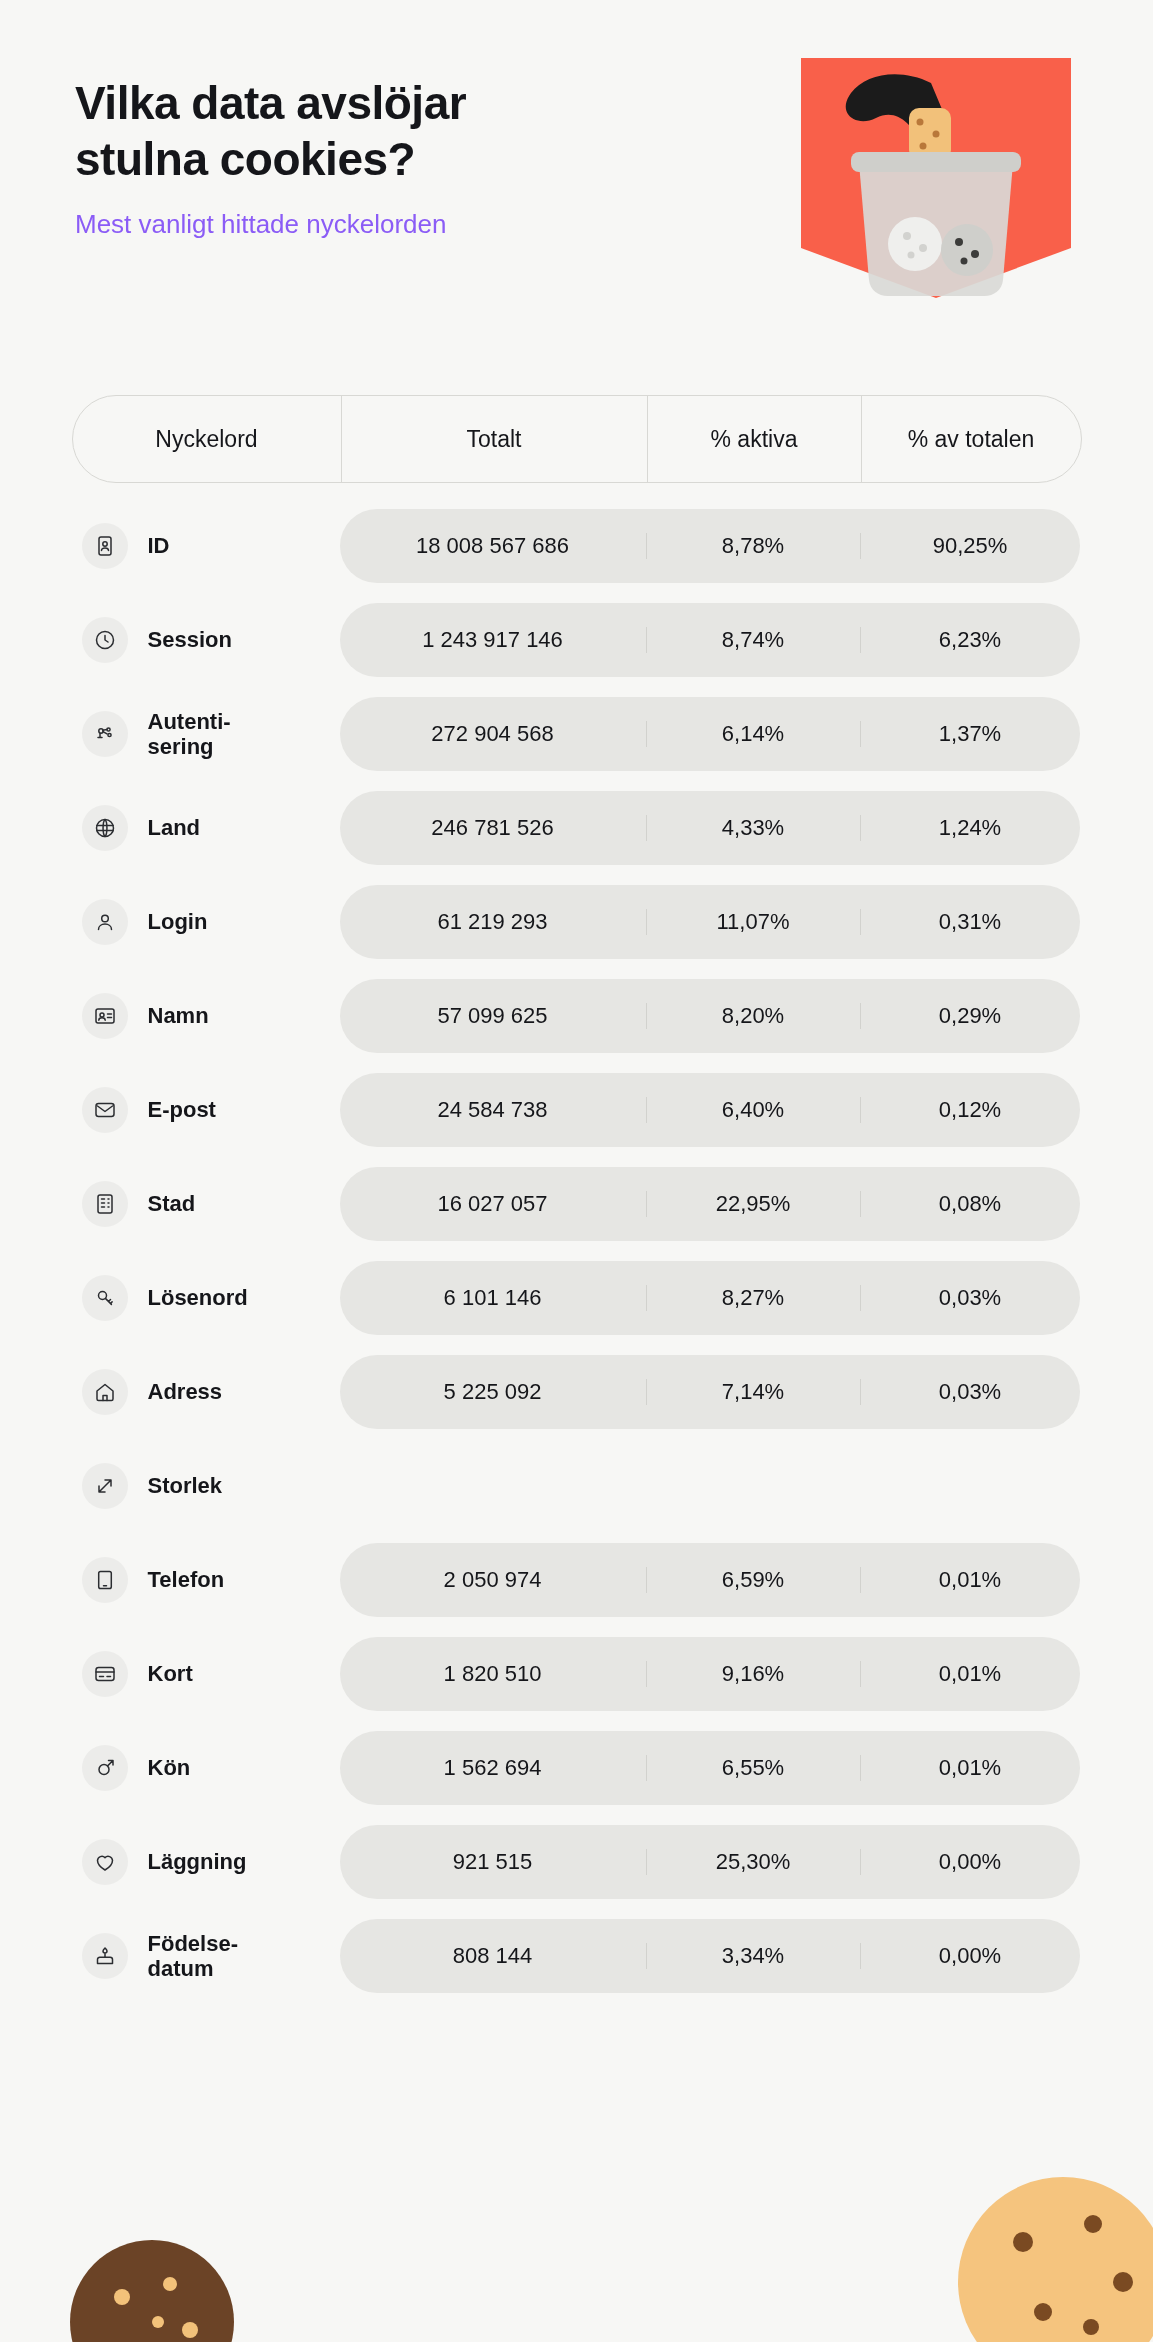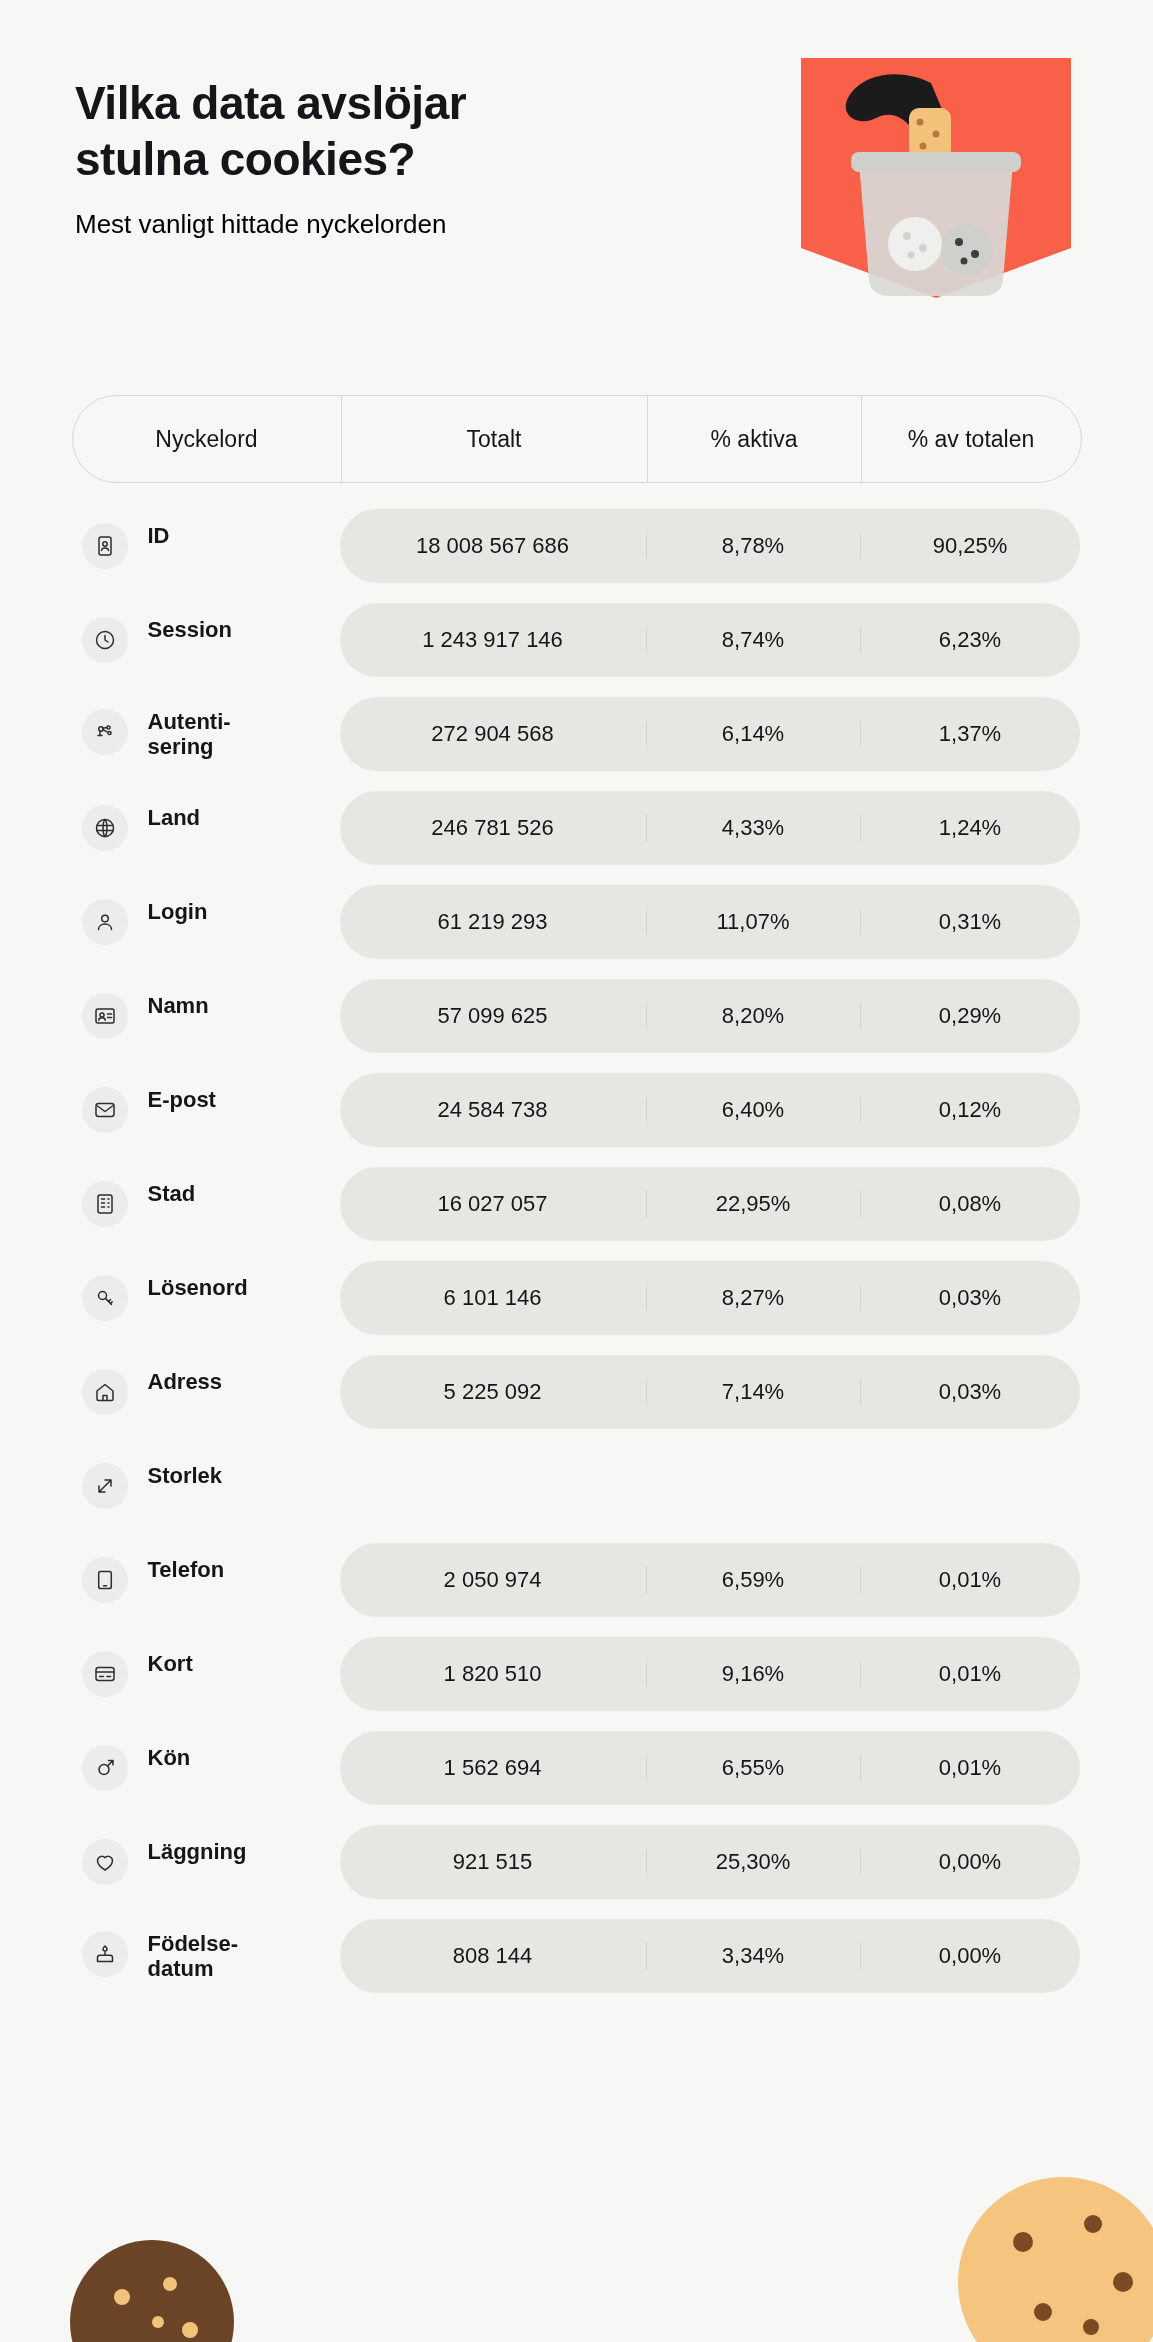--- a/index.html
+++ b/index.html
@@ -28,21 +28,21 @@
     font-weight: bold;
     line-height: 1.22;
     color: #15161a;
     letter-spacing: -0.5px;
     max-width: 620px;
     white-space: pre-line;
   }
   .subtitle {
     margin-top: 22px;
     font-size: 26px;
-    color: #000000;
+    color: #8b5cf6;
     font-weight: 400;
   }
 
   
   .illo {
     position: absolute;
     top: 48px;
     right: 62px;
     width: 310px;
     height: 300px;
@@ -80,20 +80,21 @@
   .tbody { margin-top: 26px; }
   .row {
     display: flex;
     align-items: center;
     height: 74px;
     margin-bottom: 20px;
   }
   .cell-key {
     width: 268px;
     display: flex;
+    align-items: center;
     gap: 20px;
     padding-left: 10px;
   }
   .icon-wrap {
     flex: 0 0 auto;
     width: 46px;
     height: 46px;
     border-radius: 50%;
     background: #ececea;
     display: flex;

